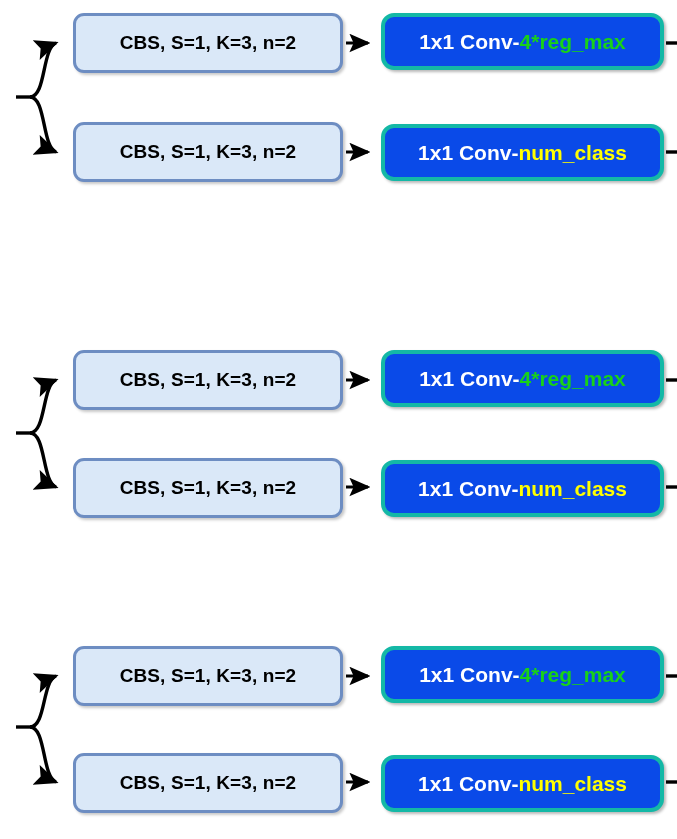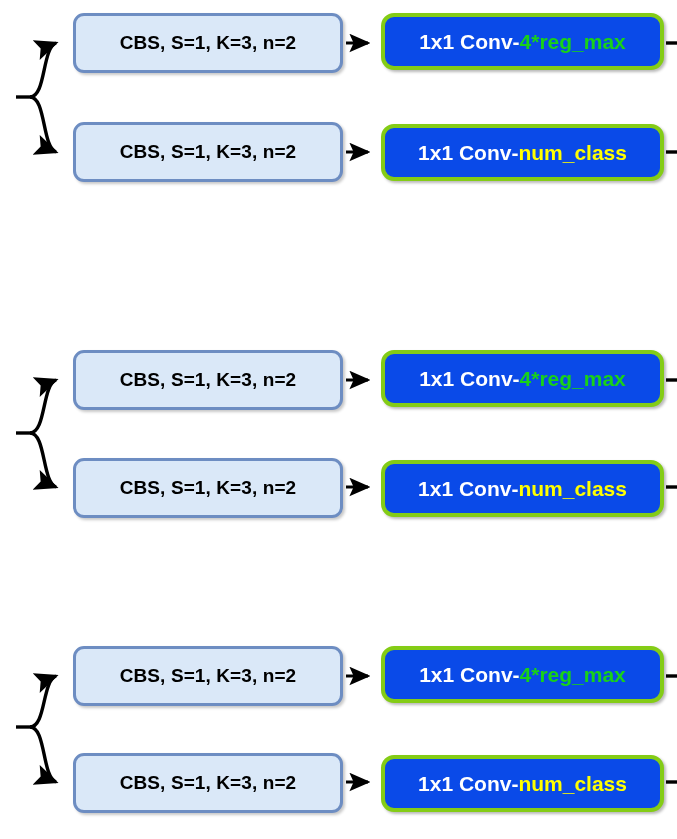--- a/index.html
+++ b/index.html
@@ -50,21 +50,21 @@
     color: #000000;
     font-size: 19px;
     font-weight: bold;
     letter-spacing: 0.1px;
     box-shadow: 2px 2px 3px rgba(0,0,0,0.22);
   }
 
   
   .conv-box {
     background: #0a4ae8;
-    border: 4px solid #84cc16;
+    border: 4px solid #14b8a6;
     border-radius: 13px;
     font-size: 21px;
     font-weight: bold;
     box-shadow: 2px 2px 3px rgba(0,0,0,0.28);
   }
   .conv-prefix { color: #ffffff; }
   .conv-reg    { color: #19d119; }
   .conv-cls    { color: #ffff00; text-align: center; }
 
   .conv-text {

